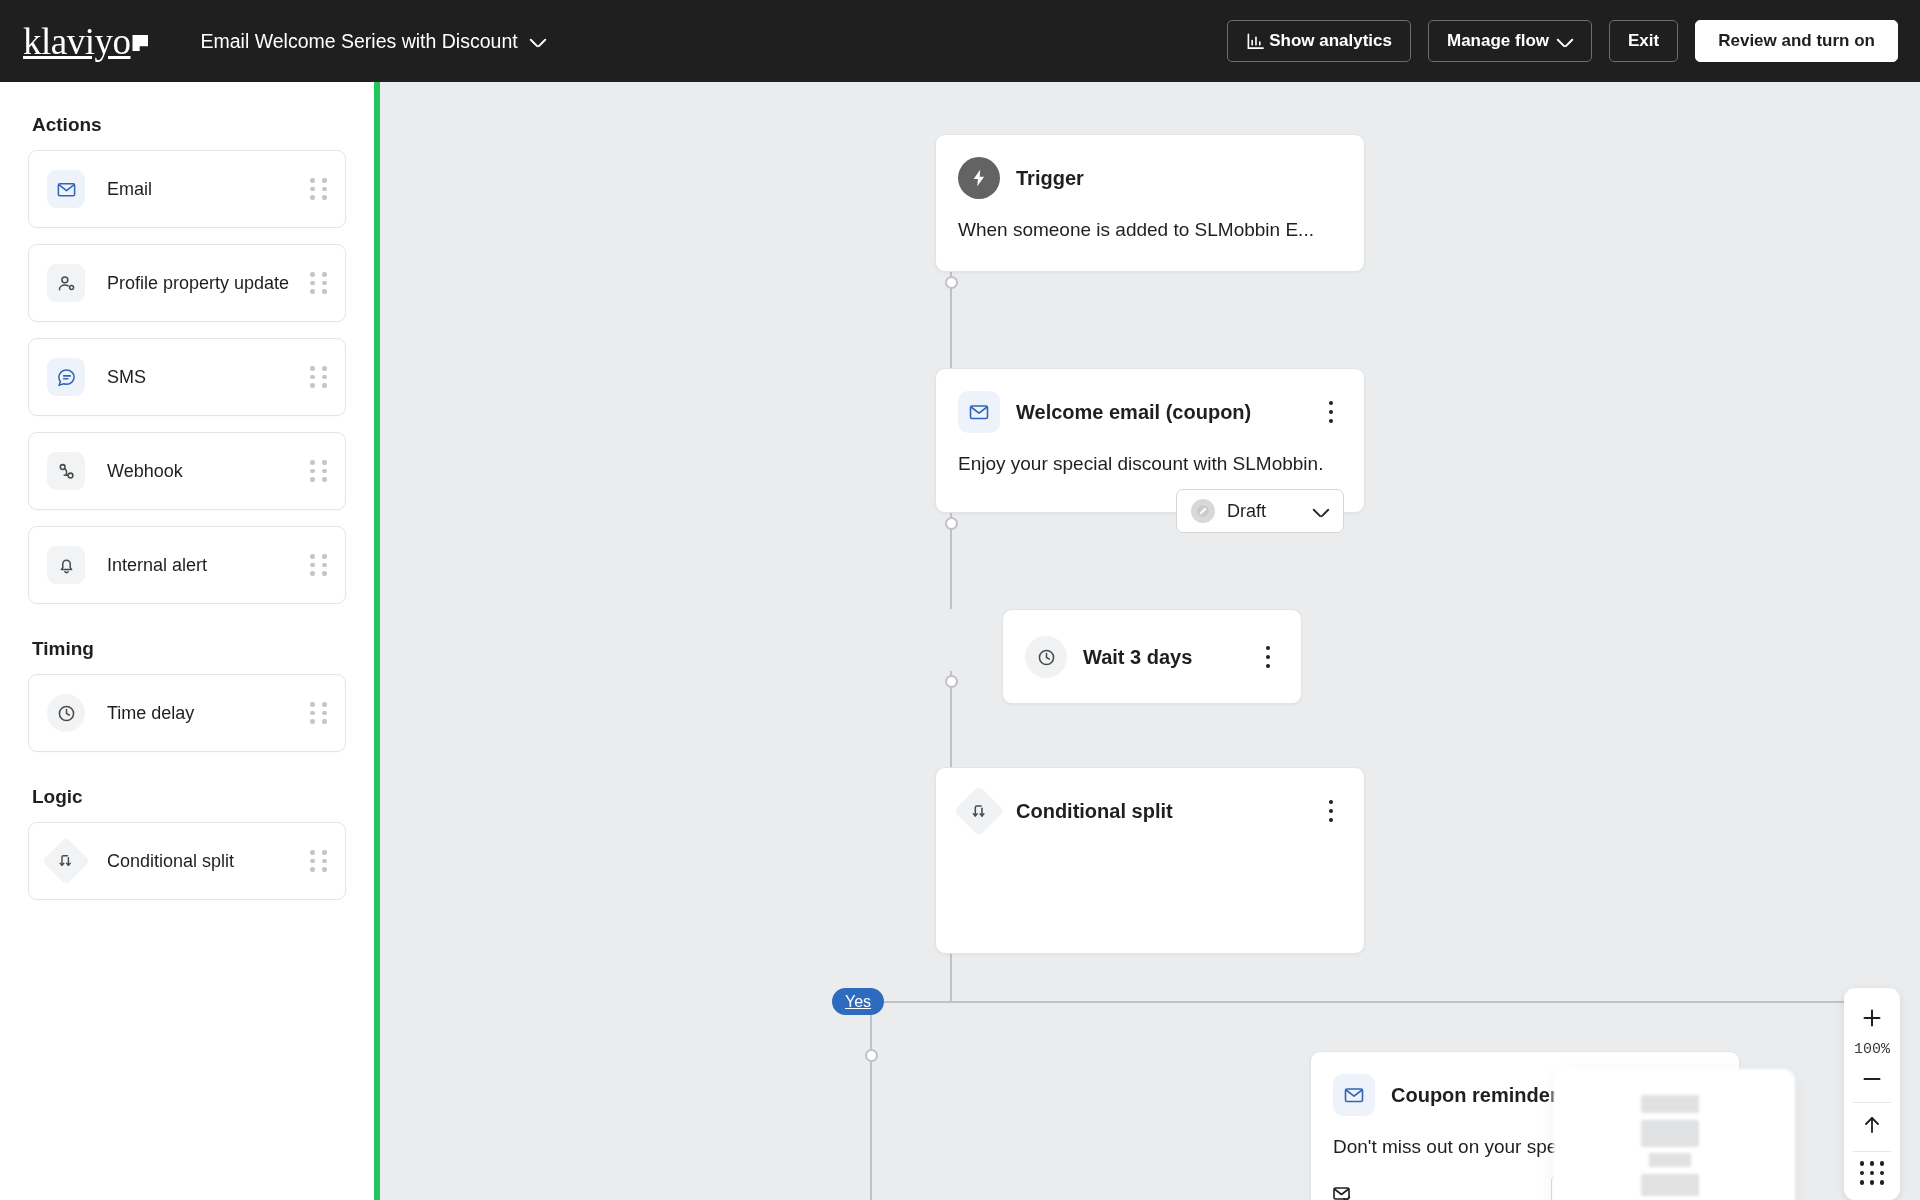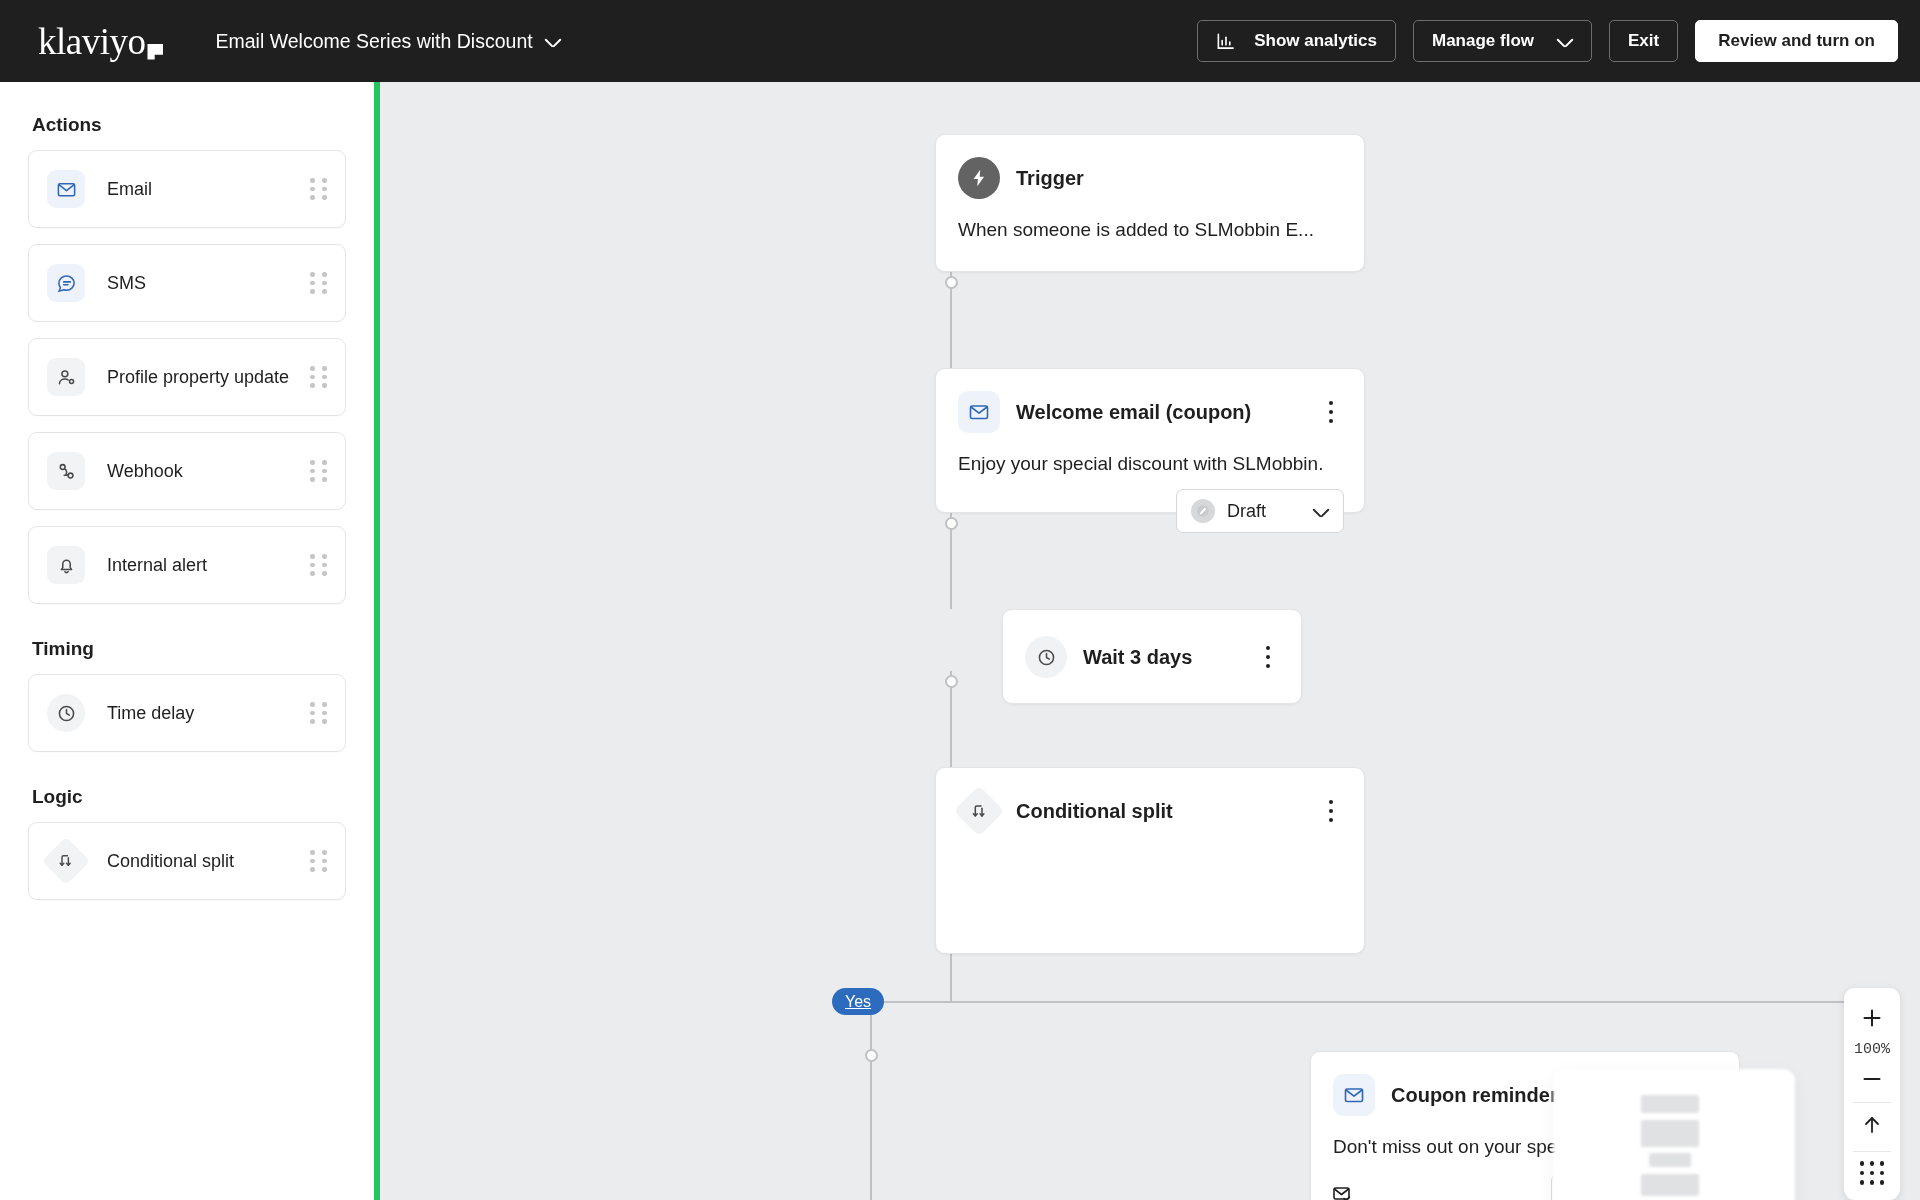--- a/index.html
+++ b/index.html
@@ -12,23 +12,24 @@
 
   
   .header {
     position: absolute; top: 0; left: 0;
     width: 1920px; height: 82px;
     background: #1f1f1f;
     display: flex; align-items: center;
     z-index: 50;
   }
   .logo {
-    margin-left: 38px;
-    display: flex; align-items: flex-end;
+    margin-left: 23px;
+    display: flex; align-items: center;
     color: #fff;
+    text-decoration: underline;
   }
   .logo-text {
     font-family: "Liberation Serif", serif;
     font-size: 37px; line-height: 37px;
     letter-spacing: -0.5px;
     color: #ffffff;
   }
   .logo-flag {
     width: 16px; height: 16px;
     background: #ffffff;
@@ -57,21 +58,21 @@
   .header-actions {
     margin-left: auto; margin-right: 22px;
     display: flex; align-items: center; gap: 17px;
   }
   .hbtn {
     height: 42px; border: 1px solid #6d6d6d; border-radius: 5px;
     background: transparent; color: #ffffff;
     font-family: "Liberation Sans", sans-serif;
     font-size: 17px; font-weight: 700;
     padding: 0 18px;
-    display: flex; align-items: center; gap: 19px;
+    display: flex; align-items: center; gap: 4px;
     cursor: pointer; white-space: nowrap;
   }
   .hbtn.primary {
     background: #ffffff; color: #1f1f1f; border-color: #ffffff;
     font-weight: 700; padding: 0 22px;
   }
   .bars-icon { width: 19px; height: 19px; display: block; }
 
   
   .sidebar {
@@ -293,47 +294,47 @@
         <i></i>
         <i></i>
         <i></i>
         <i></i>
         <i></i>
         <i></i>
       </span>
   </div>
 
   <div class="palette-item">
+    <span class="pi-icon gray">
+      <svg width="21" height="21" viewBox="0 0 22 22" fill="none" stroke="#4a4a4a" stroke-width="1.6" stroke-linecap="round">
+        <circle cx="9.3" cy="7.2" r="3.1"></circle>
+        <path d="M3.6 17.6c0-3.1 2.6-5 5.7-5 1.3 0 2.5.3 3.4.9"></path>
+        <circle cx="16.3" cy="15.3" r="2.1"></circle>
+      </svg>
+    </span>
+    <span class="pi-label">Profile property update</span>
+    <span class="grip">
+        <i></i>
+        <i></i>
+        <i></i>
+        <i></i>
+        <i></i>
+        <i></i>
+      </span>
+  </div>
+
+  <div class="palette-item">
     <span class="pi-icon blue">
       <svg width="21" height="21" viewBox="0 0 22 22" fill="none" stroke="#2f66b5" stroke-width="1.6" stroke-linecap="round">
         <path d="M19 10.6c0 4.1-3.6 7.4-8 7.4-1 0-2-.2-2.9-.5L3.3 19l1.3-3.6C3.6 14.1 3 12.4 3 10.6 3 6.5 6.6 3.2 11 3.2s8 3.3 8 7.4z"></path>
         <path d="M8 9.3h7"></path>
           <path d="M8 12.3h4.5"></path>
       </svg>
     </span>
     <span class="pi-label">SMS</span>
-    <span class="grip">
-        <i></i>
-        <i></i>
-        <i></i>
-        <i></i>
-        <i></i>
-        <i></i>
-      </span>
-  </div>
-
-  <div class="palette-item">
-    <span class="pi-icon gray">
-      <svg width="21" height="21" viewBox="0 0 22 22" fill="none" stroke="#4a4a4a" stroke-width="1.6" stroke-linecap="round">
-        <circle cx="9.3" cy="7.2" r="3.1"></circle>
-        <path d="M3.6 17.6c0-3.1 2.6-5 5.7-5 1.3 0 2.5.3 3.4.9"></path>
-        <circle cx="16.3" cy="15.3" r="2.1"></circle>
-      </svg>
-    </span>
-    <span class="pi-label">Profile property update</span>
     <span class="grip">
         <i></i>
         <i></i>
         <i></i>
         <i></i>
         <i></i>
         <i></i>
       </span>
   </div>
 

